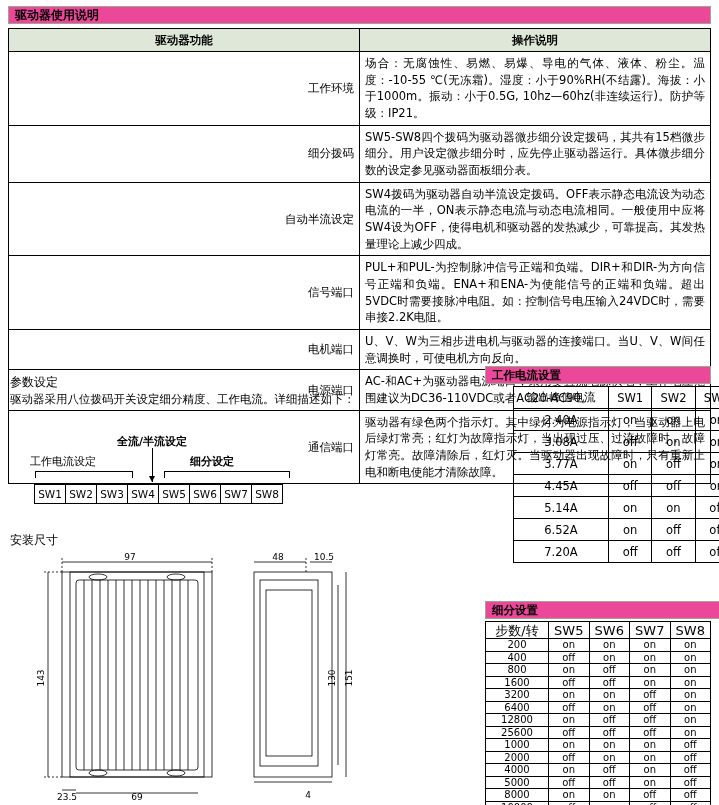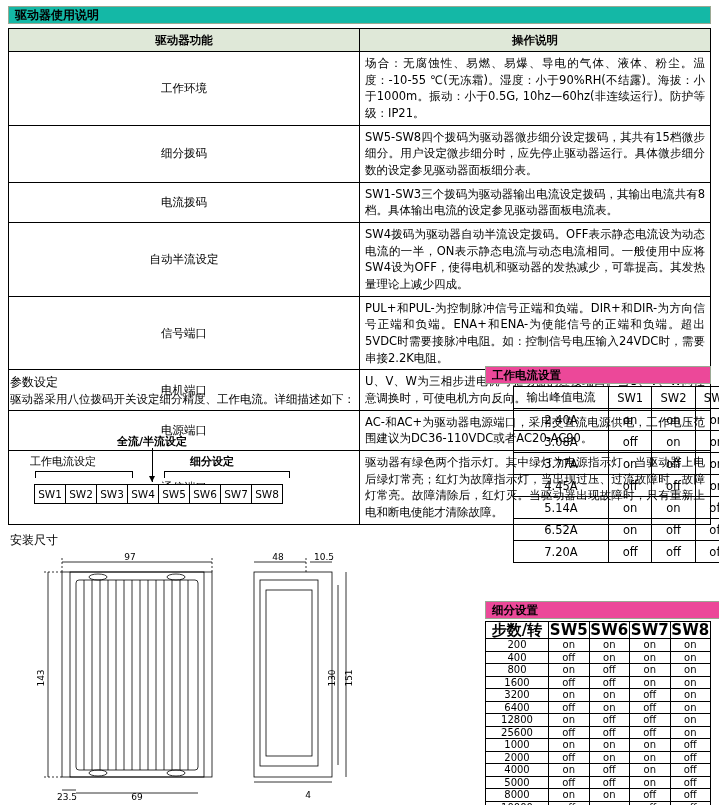--- a/index.html
+++ b/index.html
@@ -10,21 +10,21 @@
     font-size:11px;
     color:#000000;
     position:relative;
     overflow:hidden;
   }
   .page{position:relative;width:719px;height:805px;}
 
   
   .title-bar{
     position:absolute;left:8px;top:6px;width:703px;height:18px;
-    background:#14b8a6;
+    background:#ec4899;
     border:1px solid #9aa893;
     box-sizing:border-box;
     display:flex;align-items:center;
     padding-left:6px;
     font-size:12px;
     font-weight:bold;
   }
 
   
   table.spec{
@@ -42,21 +42,21 @@
   }
   table.spec th{
     background:#dfe8d8;
     font-weight:bold;
     text-align:center;
     height:18px;
     padding:2px 5px;
   }
   table.spec td.lbl{
     width:72px;
-    text-align:center;
+    text-align:right;
     font-size:11.5px;
     white-space:nowrap;
     margin-top:12px;
   }
   table.spec td.desc{
     text-align:justify;
     text-justify:inter-ideograph;
   }
 
   
@@ -124,21 +124,21 @@
     border-collapse:collapse;table-layout:fixed;
   }
   table.subtab td,table.subtab th{
     border:1px solid #000;
     text-align:center;
     font-size:10px;
     height:11.5px;
     padding:0;
     line-height:11px;
   }
-  table.subtab th{font-weight:bold;height:16px;font-size:15px;}
+  table.subtab th{font-weight:normal;height:16px;font-size:13px;}
   table.subtab td.first,table.subtab th.first{width:62px;}
 
   
   .drawing{position:absolute;left:10px;top:550px;width:460px;height:250px;}
 </style>
 </head>
 <body>
 
 <div class="page">
 
@@ -152,24 +152,20 @@
       </tr>
     </thead>
     <tbody>
       <tr>
         <td class="lbl">工作环境</td>
         <td class="desc">场合：无腐蚀性、易燃、易爆、导电的气体、液体、粉尘。温度：-10-55 ℃(无冻霜)。湿度：小于90%RH(不结露)。海拔：小于1000m。振动：小于0.5G, 10hz—60hz(非连续运行)。防护等级：IP21。</td>
       </tr>
       <tr>
         <td class="lbl">细分拨码</td>
         <td class="desc">SW5-SW8四个拨码为驱动器微步细分设定拨码，其共有15档微步细分。用户设定微步细分时，应先停止驱动器运行。具体微步细分数的设定参见驱动器面板细分表。</td>
-      </tr>
-      <tr>
-        <td class="lbl">电流拨码</td>
-        <td class="desc">SW1-SW3三个拨码为驱动器输出电流设定拨码，其输出电流共有8档。具体输出电流的设定参见驱动器面板电流表。</td>
       </tr>
       <tr>
         <td class="lbl">自动半流设定</td>
         <td class="desc">SW4拨码为驱动器自动半流设定拨码。OFF表示静态电流设为动态电流的一半，ON表示静态电流与动态电流相同。一般使用中应将SW4设为OFF，使得电机和驱动器的发热减少，可靠提高。其发热量理论上减少四成。</td>
       </tr>
       <tr>
         <td class="lbl">信号端口</td>
         <td class="desc">PUL+和PUL-为控制脉冲信号正端和负端。DIR+和DIR-为方向信号正端和负端。ENA+和ENA-为使能信号的正端和负端。超出5VDC时需要接脉冲电阻。如：控制信号电压输入24VDC时，需要串接2.2K电阻。</td>
       </tr>
       <tr>

